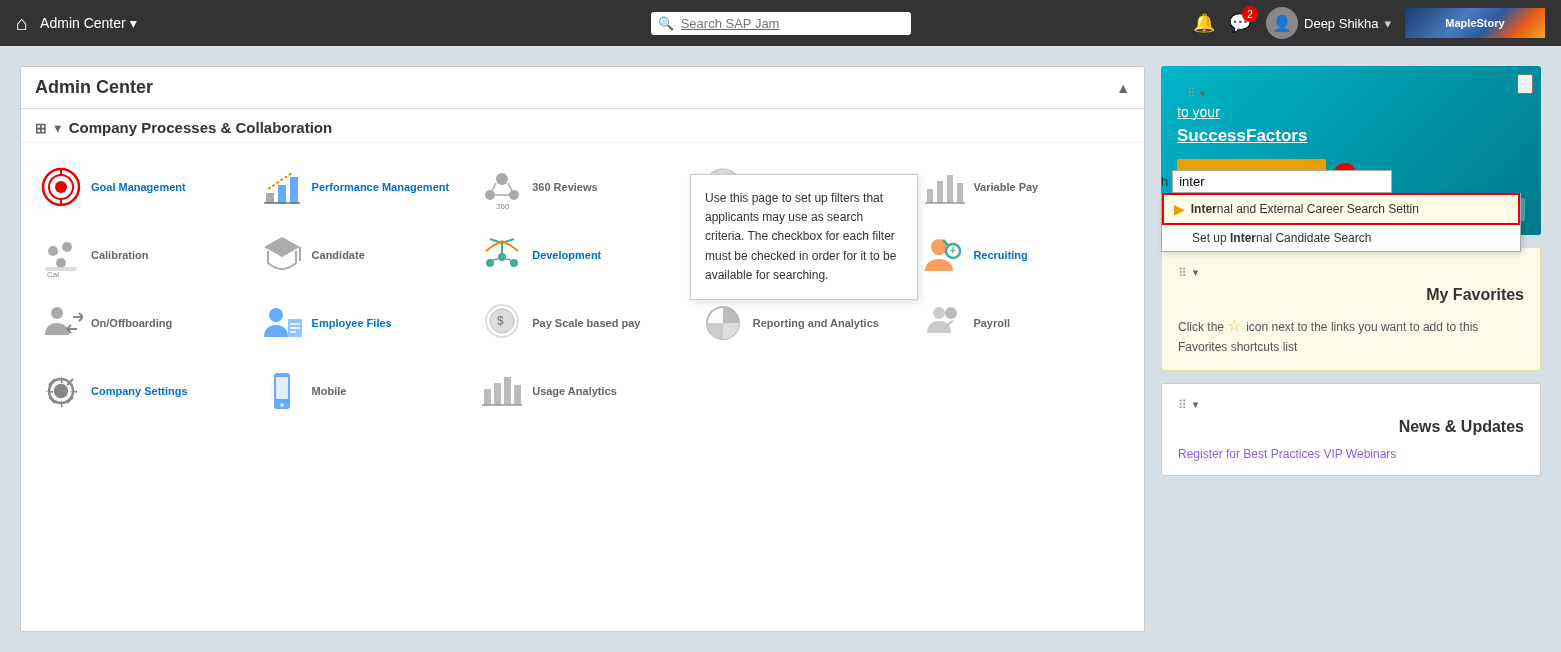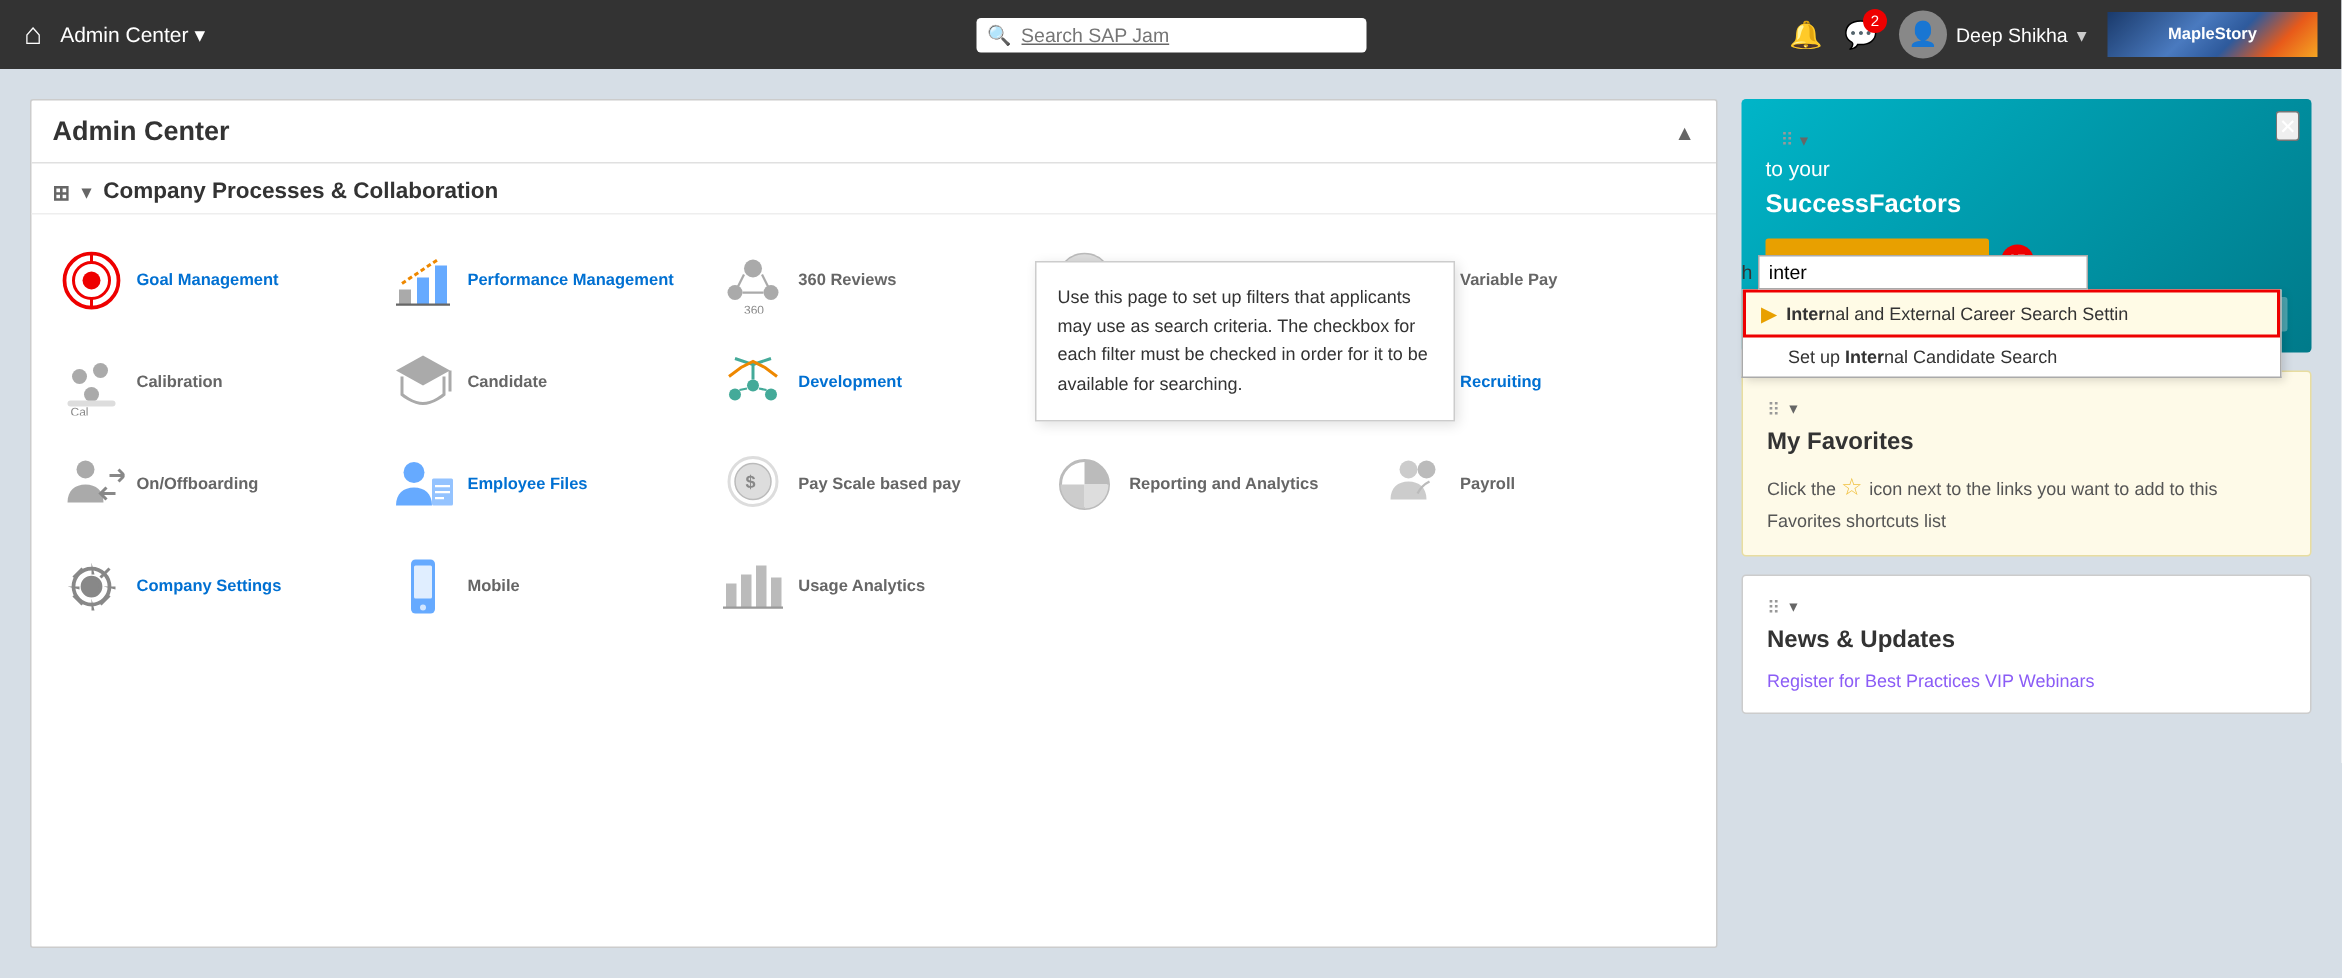--- a/index.html
+++ b/index.html
@@ -185,20 +185,21 @@
       border-radius: 3px;
       padding: 14px 16px;
       color: #fff;
       position: relative;
       min-height: 160px;
     }
     .upgrade-widget-text {
       font-size: 14px;
       margin-bottom: 10px;
       line-height: 1.5;
+      text-decoration: underline;
     }
     .upgrade-widget-text strong { font-size: 17px; }
     .upgrade-btn {
       background: #e8a000;
       color: #fff;
       border: none;
       padding: 8px 16px;
       font-size: 13px;
       font-weight: bold;
       cursor: pointer;
@@ -245,21 +246,21 @@
     .favorites-widget {
       background: #fefae8;
       border: 1px solid #e8dda0;
       border-radius: 3px;
       padding: 14px 16px;
     }
     .widget-title {
       font-size: 16px;
       font-weight: bold;
       color: #333;
-      text-align: left;
+      text-align: right;
       margin-bottom: 10px;
     }
     .widget-text { font-size: 12px; color: #555; line-height: 1.5; }
     .star-icon { color: #f0c040; font-size: 16px; }
 
     
     .news-widget {
       background: #fff;
       border: 1px solid #ccc;
       border-radius: 3px;
@@ -317,21 +318,21 @@
       font-size: 14px;
     }
     .result-text { color: #333; }
     .result-text strong { color: #333; }
 
     
     .tooltip-box {
       position: absolute;
       top: 174px;
       left: 690px;
-      width: 280px;
+      width: 228px;
       background: #fff;
       border: 1px solid #ccc;
       padding: 14px;
       font-size: 12px;
       color: #333;
       line-height: 1.6;
       box-shadow: 2px 2px 8px rgba(0,0,0,0.12);
       z-index: 150;
     }
 

